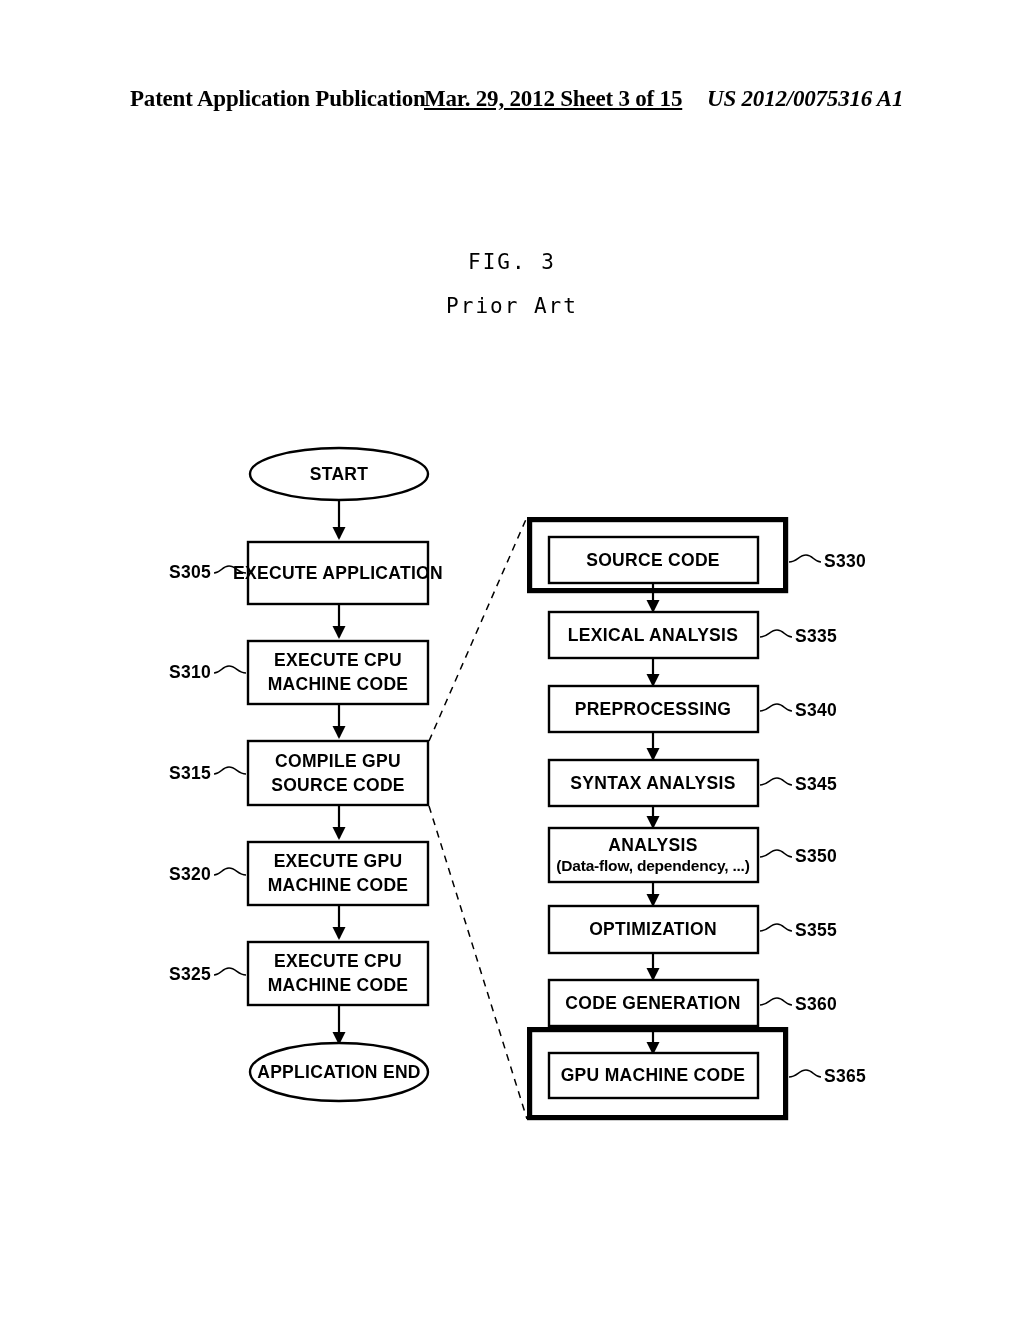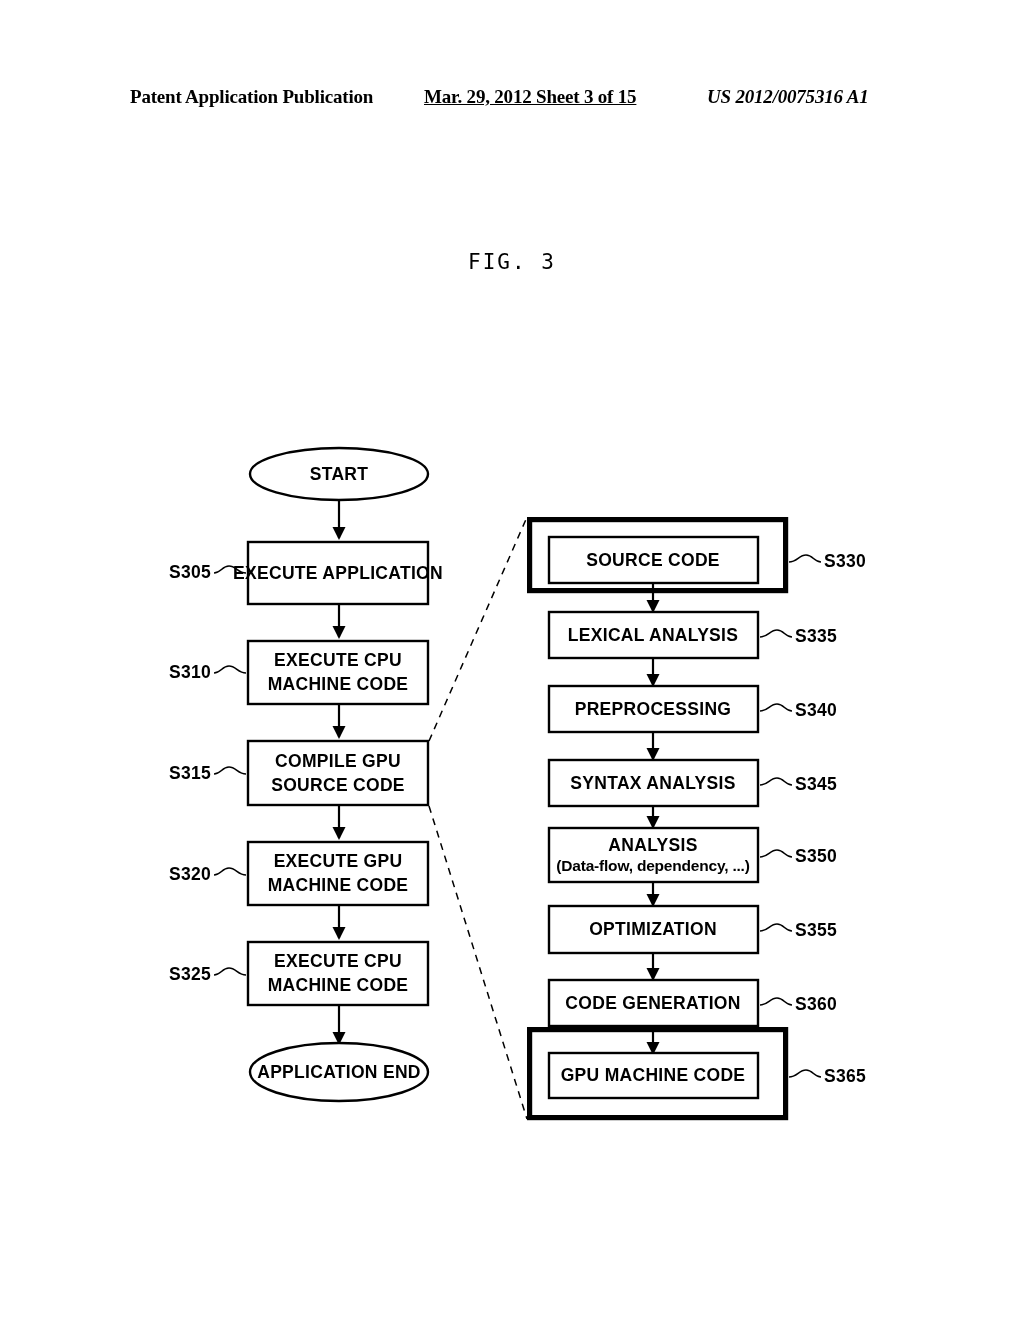--- a/index.html
+++ b/index.html
@@ -19,21 +19,21 @@
 
   
   #pub-header {
     position: absolute;
     left: 0;
     top: 86px;
     width: 1024px;
     height: 26px;
     font-family: "Liberation Serif", serif;
     font-weight: bold;
-    font-size: 19px;
+    font-size: 23px;
     letter-spacing: -0.2px;
     white-space: nowrap;
   }
   #pub-header .hdr-left   { position: absolute; left: 130px;  top: 0; }
   #pub-header .hdr-mid    { position: absolute; left: 424px;  top: 0; text-decoration: underline; }
   #pub-header .hdr-right  { position: absolute; left: 707px;  top: 0; font-style: italic; }
 
   
   #fig-title-block {
     position: absolute;
@@ -123,20 +123,21 @@
 <body>
 
 <div id="pub-header">
   <span class="hdr-left">Patent Application Publication</span>
   <span class="hdr-mid">Mar. 29, 2012  Sheet 3 of 15</span>
   <span class="hdr-right">US 2012/0075316 A1</span>
 </div>
 
 <div id="fig-title-block">
   <span class="line1">FIG. 3</span>
+  <span class="line2">Prior Art</span>
 </div>
 
 <div id="diagram">
 <svg viewBox="0 0 1024 1320" xmlns="http://www.w3.org/2000/svg">
   <defs>
     <marker id="arrow" viewBox="0 0 10 10" refX="8.5" refY="5" markerWidth="6" markerHeight="6" orient="auto-start-reverse">
       <path d="M 0 0 L 10 5 L 0 10 z" fill="#000"></path>
     </marker>
   </defs>
 

